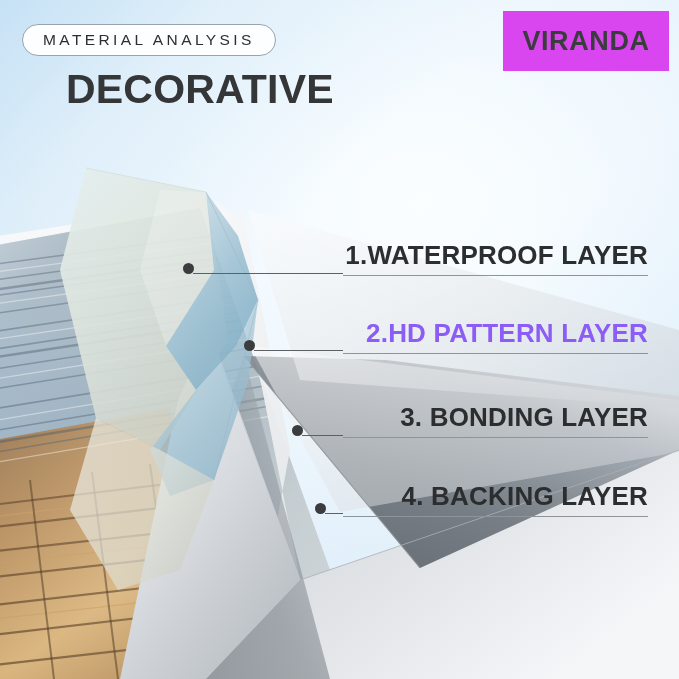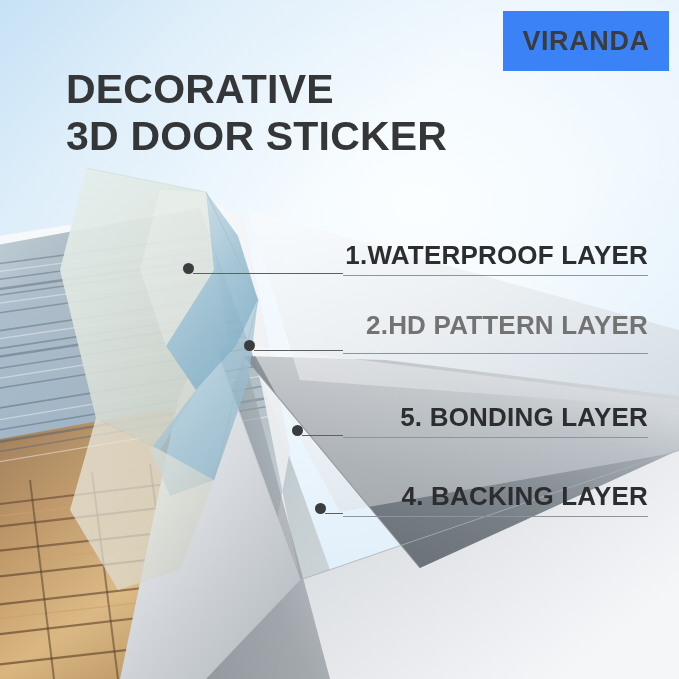--- a/index.html
+++ b/index.html
@@ -76,21 +76,21 @@
     white-space: nowrap;
     margin-left: 46px;
   }
 
   .brandbox {
     position: absolute;
     left: 503px;
     top: 11px;
     width: 166px;
     height: 60px;
-    background: #3b82f6;
+    background: #d946ef;
     display: flex;
     align-items: center;
     justify-content: center;
     box-sizing: border-box;
   }
   .brandbox-text {
     font-size: 27px;
     font-weight: bold;
     color: #3a3c3e;
     letter-spacing: 0.6px;
@@ -307,42 +307,44 @@
         <path d="M 96 268 L 160 300 L 214 330 L 180 420 L 118 440 L 70 360 Z" fill="url(#gFilmC)" opacity="0.75"></path>
 
         <path d="M 160 40 L 206 42 L 214 120 L 166 196 L 140 120 Z" fill="#ffffff" opacity="0.22"></path>
 
         <path d="M 206 42 L 258 150 L 214 330" stroke="#9fb8c6" stroke-width="1" fill="none" opacity="0.55"></path>
         <path d="M 86 18 L 206 42" stroke="#cfd8d6" stroke-width="1" fill="none" opacity="0.6"></path>
       </g>
     </svg>
   </div>
 
+  <div class="pill">
+    <span class="pill-text">MATERIAL ANALYSIS</span>
+  </div>
 
   <div class="headline">
     <div class="headline-line">DECORATIVE</div>
-    <div class="headline-line">3D DOOR STICKER</div>
   </div>
 
   <div class="brandbox">
     <span class="brandbox-text">VIRANDA</span>
   </div>
 
   <div id="callouts">
       <div class="leader" style="left: 193px; top: 273px; width: 150px; background: rgb(93, 97, 102);"></div>
       <div class="dot" style="left: 183px; top: 263px; background: rgb(58, 60, 62);"></div>
       <div class="label" style="right: 31px; top: 240px; color: rgb(43, 45, 47);">1.WATERPROOF LAYER</div>
       <div class="rule" style="left: 343px; top: 275px; width: 305px; background: rgb(142, 148, 155);"></div>
       <div class="leader" style="left: 254px; top: 350px; width: 89px; background: rgb(93, 97, 102);"></div>
       <div class="dot" style="left: 244px; top: 340px; background: rgb(58, 60, 62);"></div>
-      <div class="label" style="right: 31px; top: 310px; color: #737373;">2.HD PATTERN LAYER</div>
+      <div class="label" style="right: 31px; top: 318px; color: #8b5cf6;">2.HD PATTERN LAYER</div>
       <div class="rule" style="left: 343px; top: 353px; width: 305px; background: rgb(142, 148, 155);"></div>
       <div class="leader" style="left: 302px; top: 435px; width: 41px; background: rgb(93, 97, 102);"></div>
       <div class="dot" style="left: 292px; top: 425px; background: rgb(58, 60, 62);"></div>
-      <div class="label" style="right: 31px; top: 402px; color: rgb(43, 45, 47);">5. BONDING LAYER</div>
+      <div class="label" style="right: 31px; top: 402px; color: rgb(43, 45, 47);">3. BONDING LAYER</div>
       <div class="rule" style="left: 343px; top: 437px; width: 305px; background: rgb(142, 148, 155);"></div>
       <div class="leader" style="left: 325px; top: 513px; width: 18px; background: rgb(93, 97, 102);"></div>
       <div class="dot" style="left: 315px; top: 503px; background: rgb(58, 60, 62);"></div>
       <div class="label" style="right: 31px; top: 481px; color: rgb(43, 45, 47);">4. BACKING LAYER</div>
       <div class="rule" style="left: 343px; top: 516px; width: 305px; background: rgb(142, 148, 155);"></div>
     </div>
 
 </div>
 
 </body></html>

